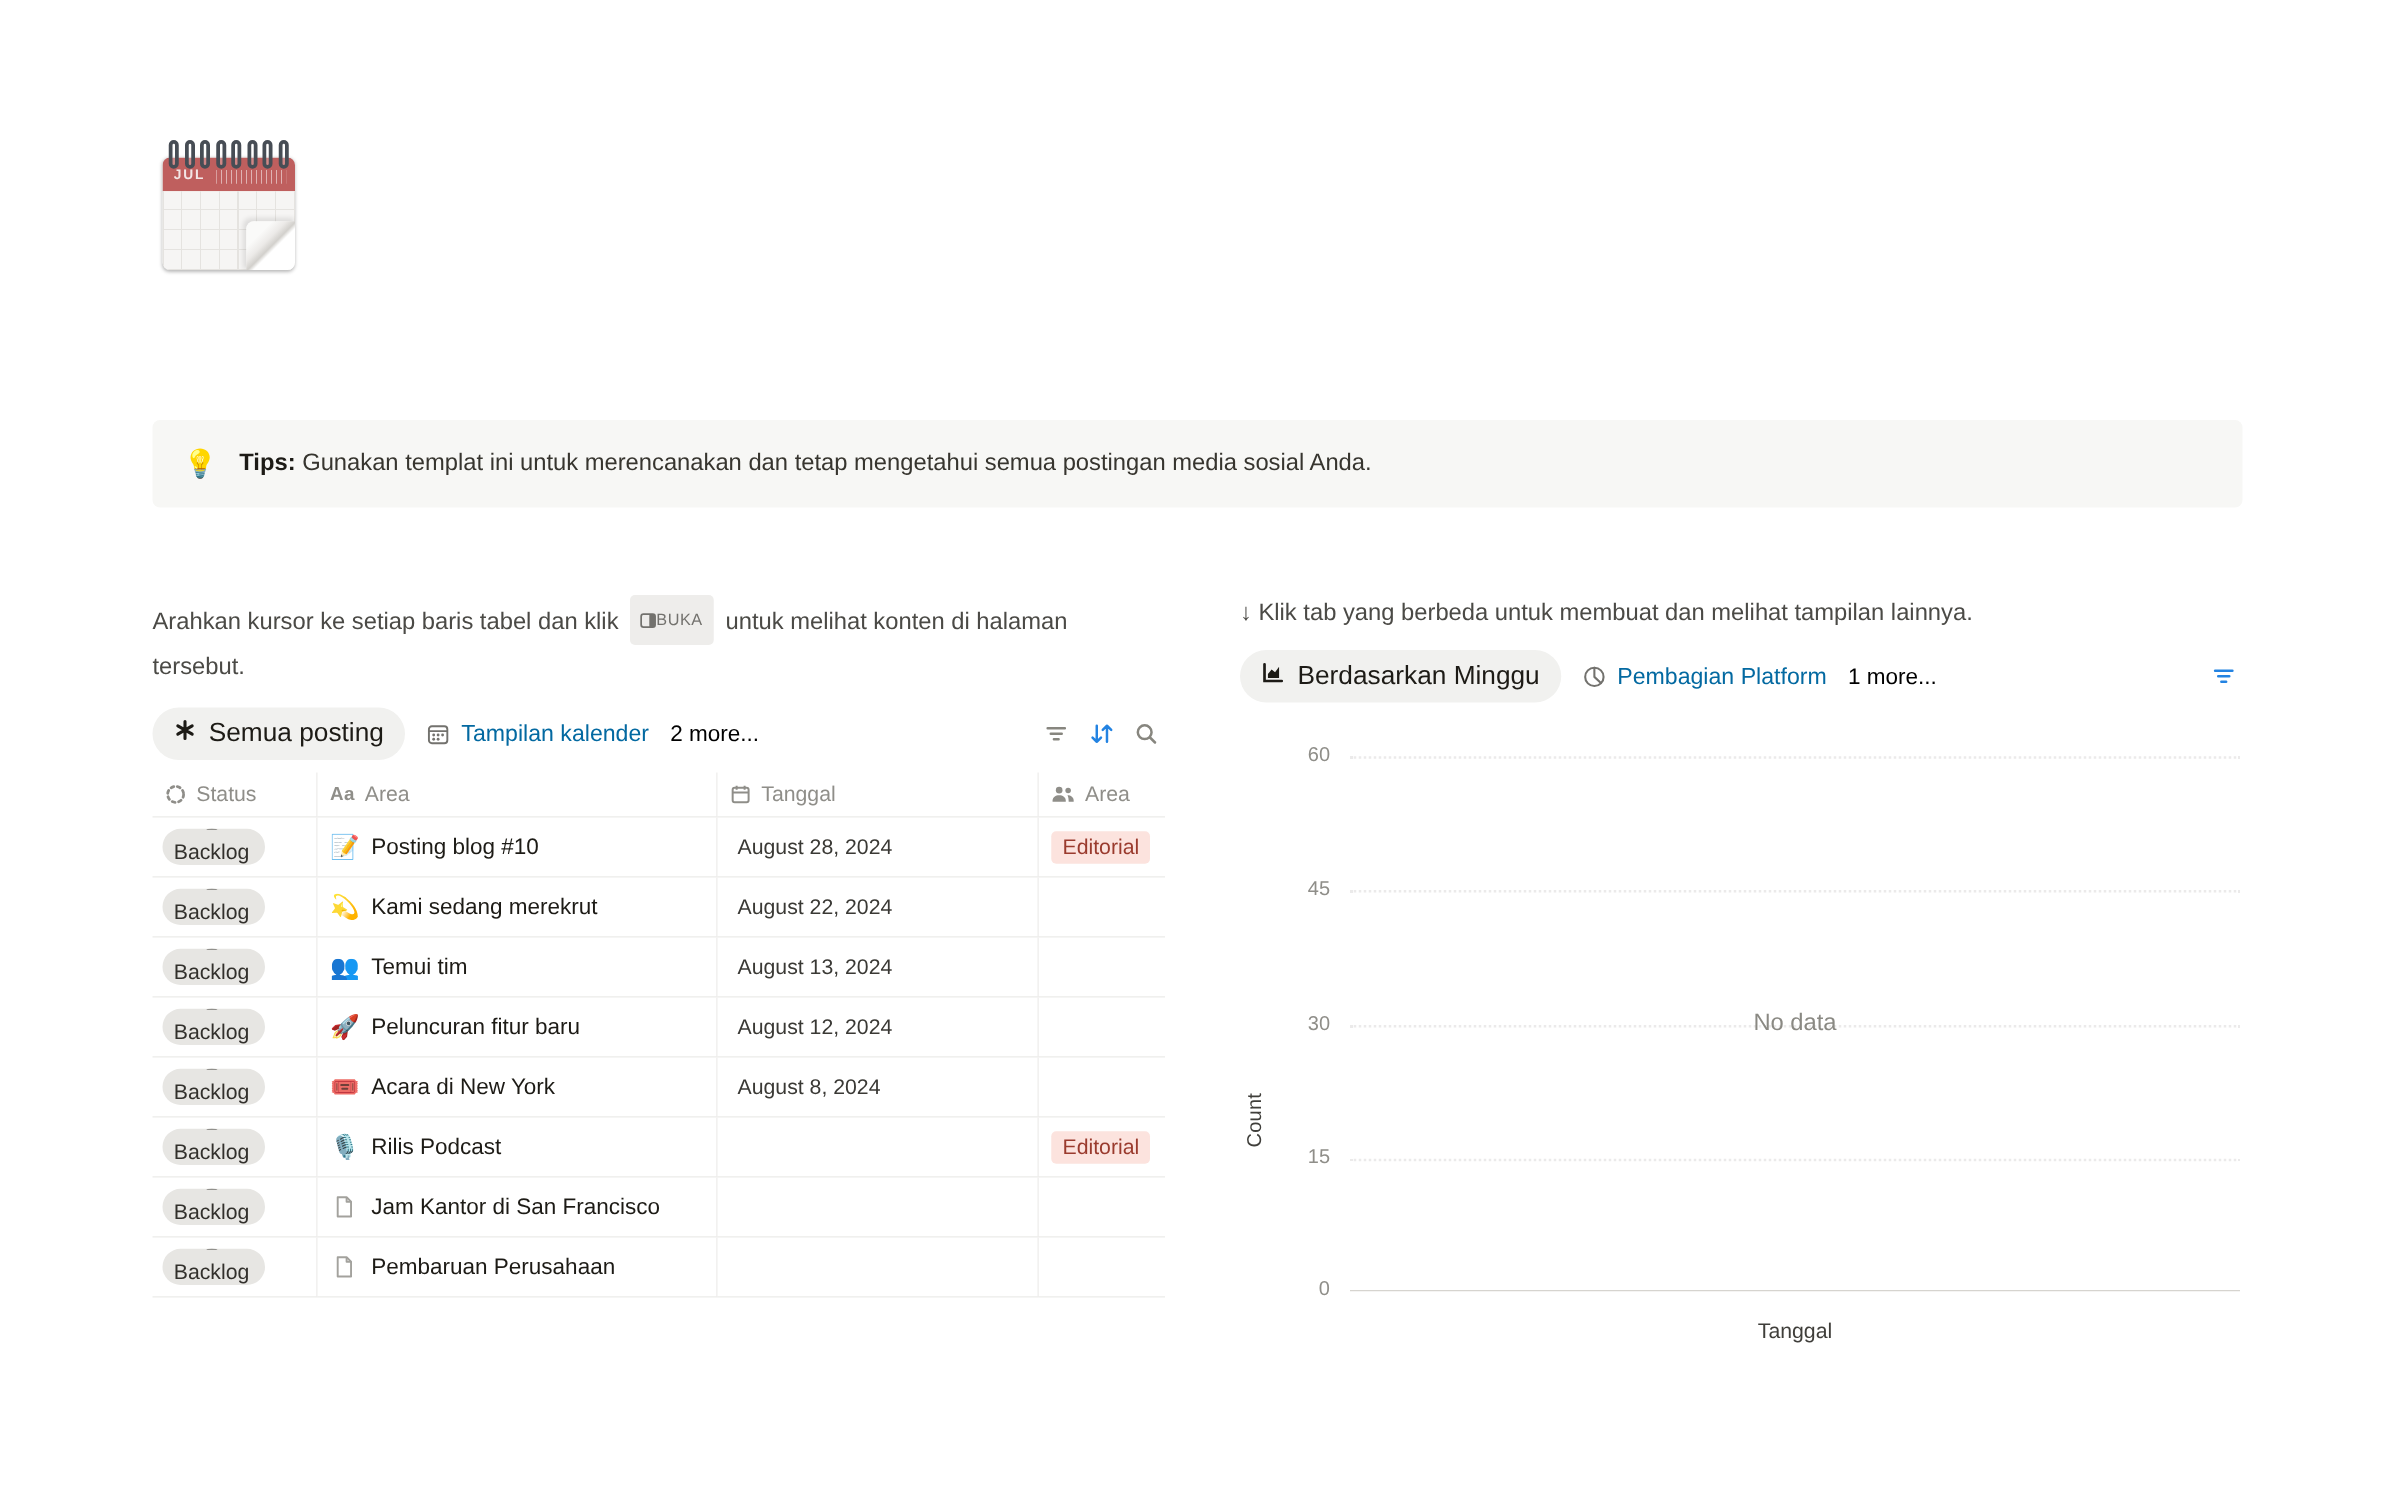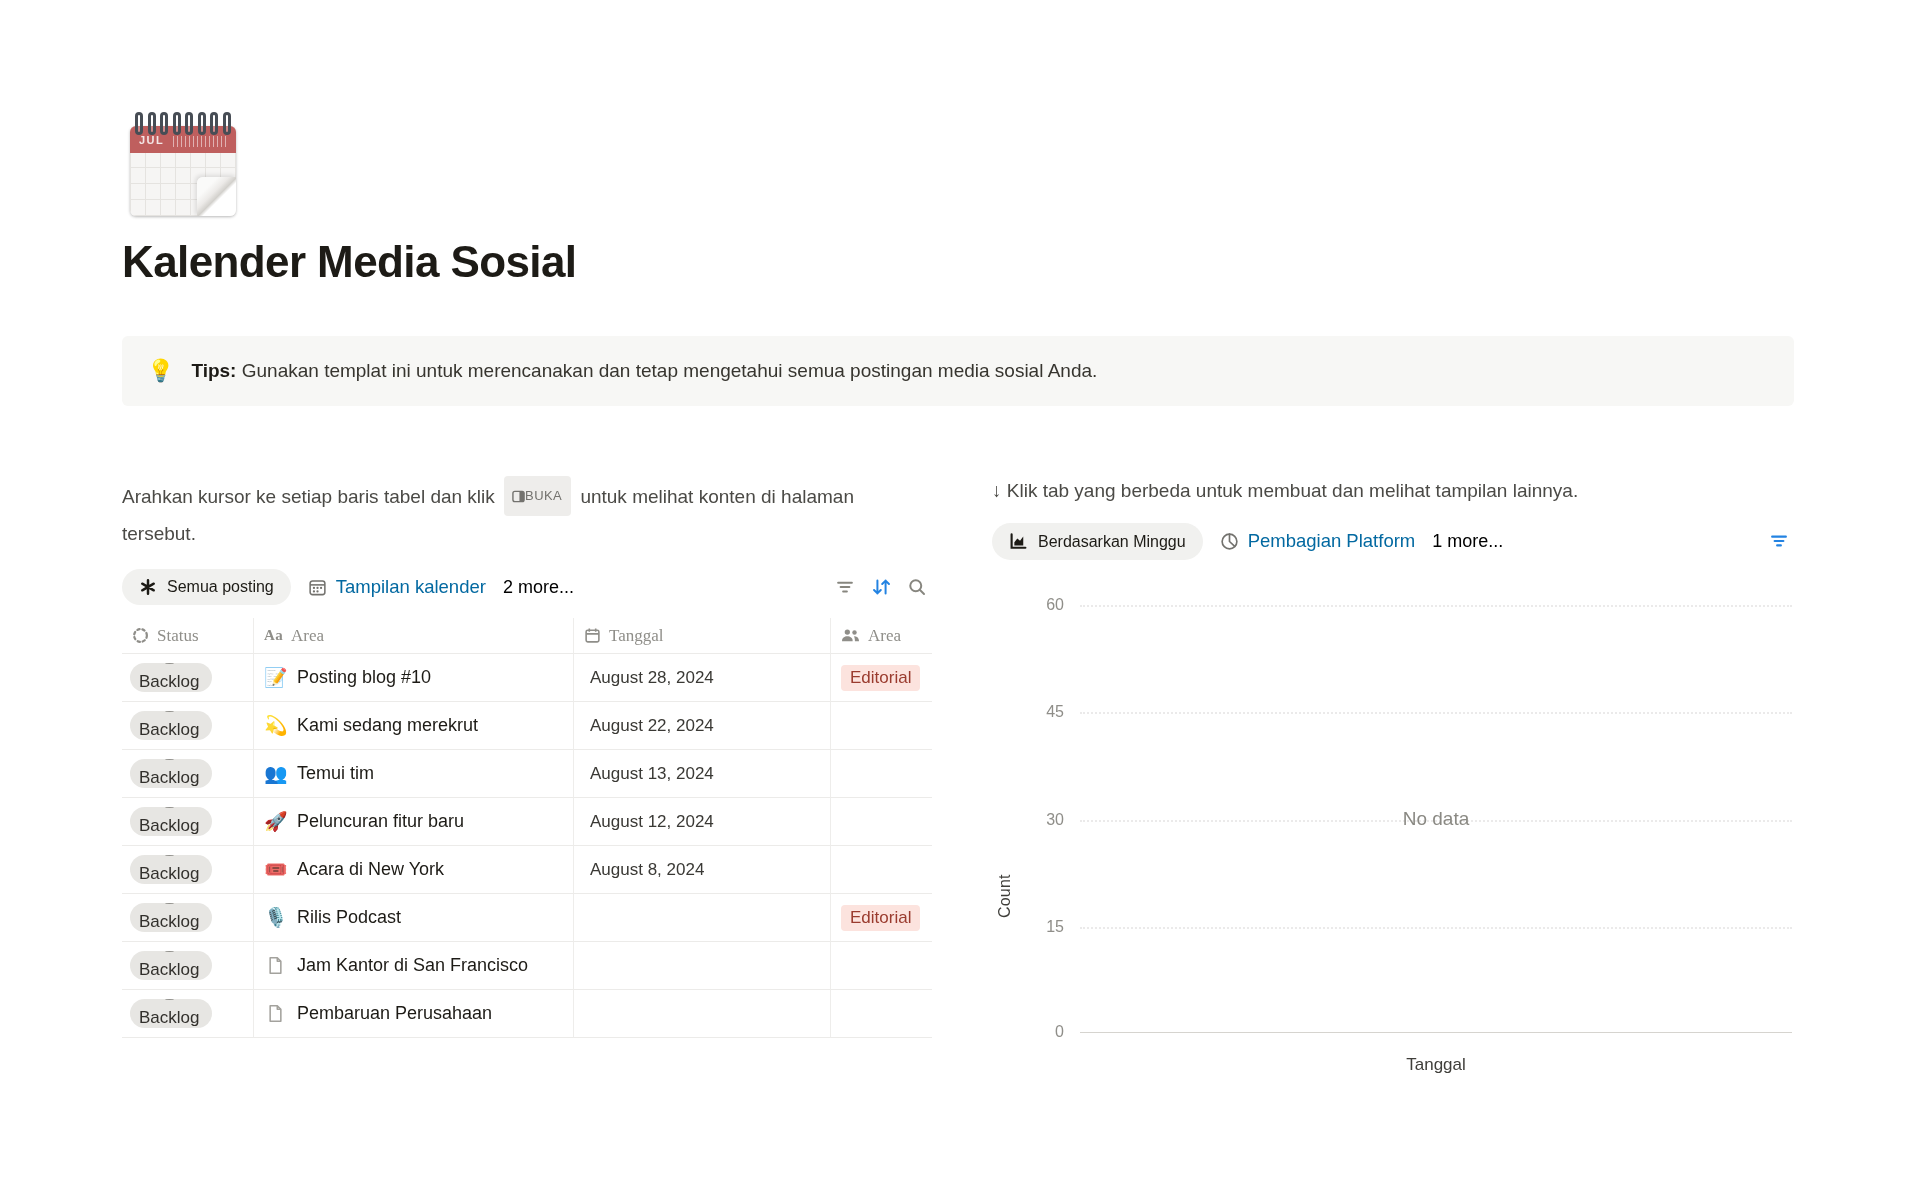--- a/index.html
+++ b/index.html
@@ -43,34 +43,34 @@
   .instruction { font-size:19px; line-height:32px; color:#4b4a46; width:778px; }
   .col-right .instruction { width:802px; line-height:25px; }
 
   .open-badge { display:inline-flex; align-items:center; gap:0; background:#eeedeb; border-radius:4px;
     padding:4px 9px 4px 8px; font-size:13px; font-weight:500; color:#73726e; letter-spacing:.4px;
     vertical-align:middle; position:relative; top:-2px; margin:0 4px; }
 
   
   .view-tabs { display:flex; align-items:center; margin-top:12px; height:50px; }
   .col-right .view-tabs { margin-top:16px; height:44px; }
-  .tab-pill { display:inline-flex; align-items:flex-end; gap:10px; background:#f1f1ef; border-radius:22px;
-    padding:9px 17px; font-size:16px; font-weight:500; color:#1d1b16; cursor:pointer; }
+  .tab-pill { display:inline-flex; align-items:flex-start; gap:10px; background:#f1f1ef; border-radius:22px;
+    padding:9px 17px; font-size:21px; font-weight:500; color:#1d1b16; cursor:pointer; }
   .tab-plain { display:inline-flex; align-items:center; gap:9px; font-size:18.5px; color:#0369a1; margin-left:17px; cursor:pointer; }
   .tab-more { font-size:18px; color:#000000; margin-left:17px; cursor:pointer; }
   .spacer { flex:1; }
   .icon-btn { display:inline-flex; align-items:center; justify-content:center; width:30px; height:30px; cursor:pointer; }
   .icon-btn + .icon-btn { margin-left:6px; }
 
   
   .db-table { margin-top:6px; width:810px; }
   .thead, .tr { display:grid; grid-template-columns:132px 320px 257px 101px; }
   .thead { height:36px; }
   .th { display:flex; align-items:center; gap:8px; padding:0 10px; font-size:17px; color:#8f8e89;
-    border-bottom:1px solid #ecebe9;font-family:Liberation Serif, serif; }
+    border-bottom:1px solid #ecebe9; }
   .th-aa { font-size:15px; font-weight:600; color:#8f8e89; letter-spacing:.3px; }
   .tr { height:48px; }
   .td { display:flex; align-items:center; padding:0 10px; border-bottom:1px solid #ecebe9; overflow:hidden; }
   .th:nth-child(-n+3), .td:nth-child(-n+3) { border-right:1px solid #eeedeb; }
   .td-status { padding-left:8px; }
   .pill { display:inline-flex; align-items:center; gap:8px; height:29px; padding:0 13px 0 9px;
     background:#e7e6e3; border-radius:15px; font-size:17px; color:#32302c; cursor:pointer;flex-direction:column; }
   .pill .dot { width:9px; height:9px; border-radius:50%; background:#91908c; }
   .td-name { gap:11px; }
   .row-emoji { font-size:19px; width:22px; text-align:center; flex:none; }
@@ -109,21 +109,20 @@
         <span class="ring"></span>
         <span class="ring"></span>
         <span class="ring"></span>
       <span class="ring"></span>
         <span class="ring"></span>
         <span class="ring"></span>
         <span class="ring"></span>
     </div>
   </div>
 
-  <h1 class="page-title">Kalender Media Sosial</h1>
 
   <div class="callout">
     <span class="callout-emoji">💡</span>
     <p class="callout-text">
       <b>Tips:</b>
       <span>Gunakan templat ini untuk merencanakan dan tetap mengetahui semua postingan media sosial Anda.</span>
     </p>
   </div>
 
   <div class="col-left">

